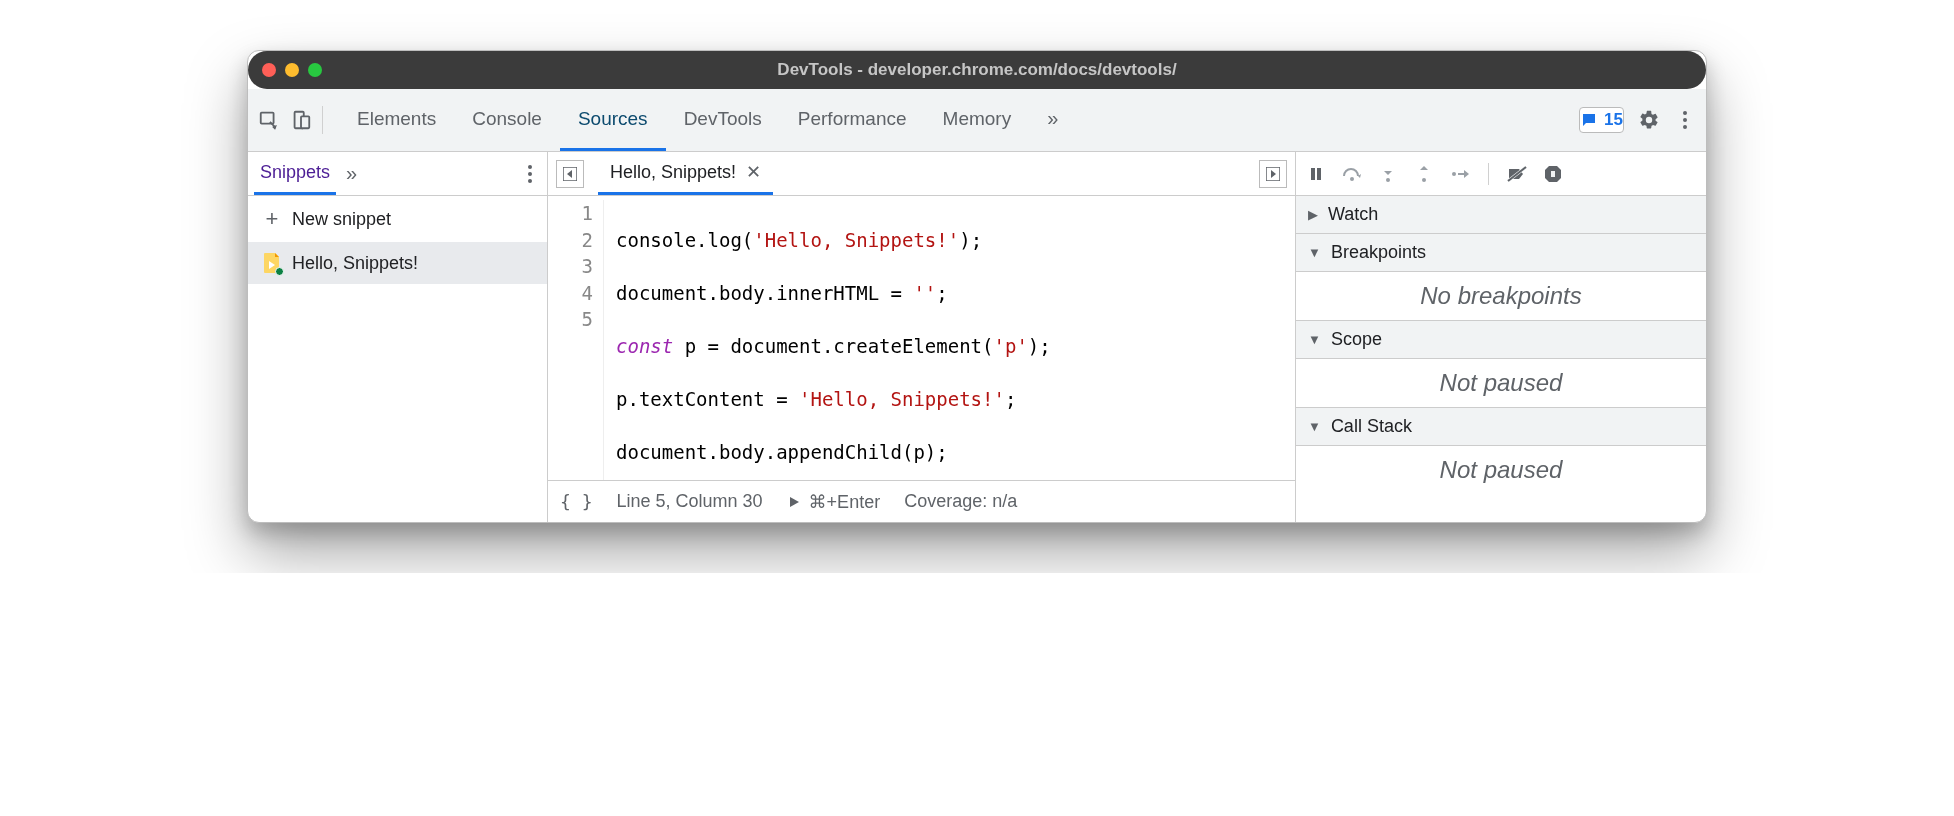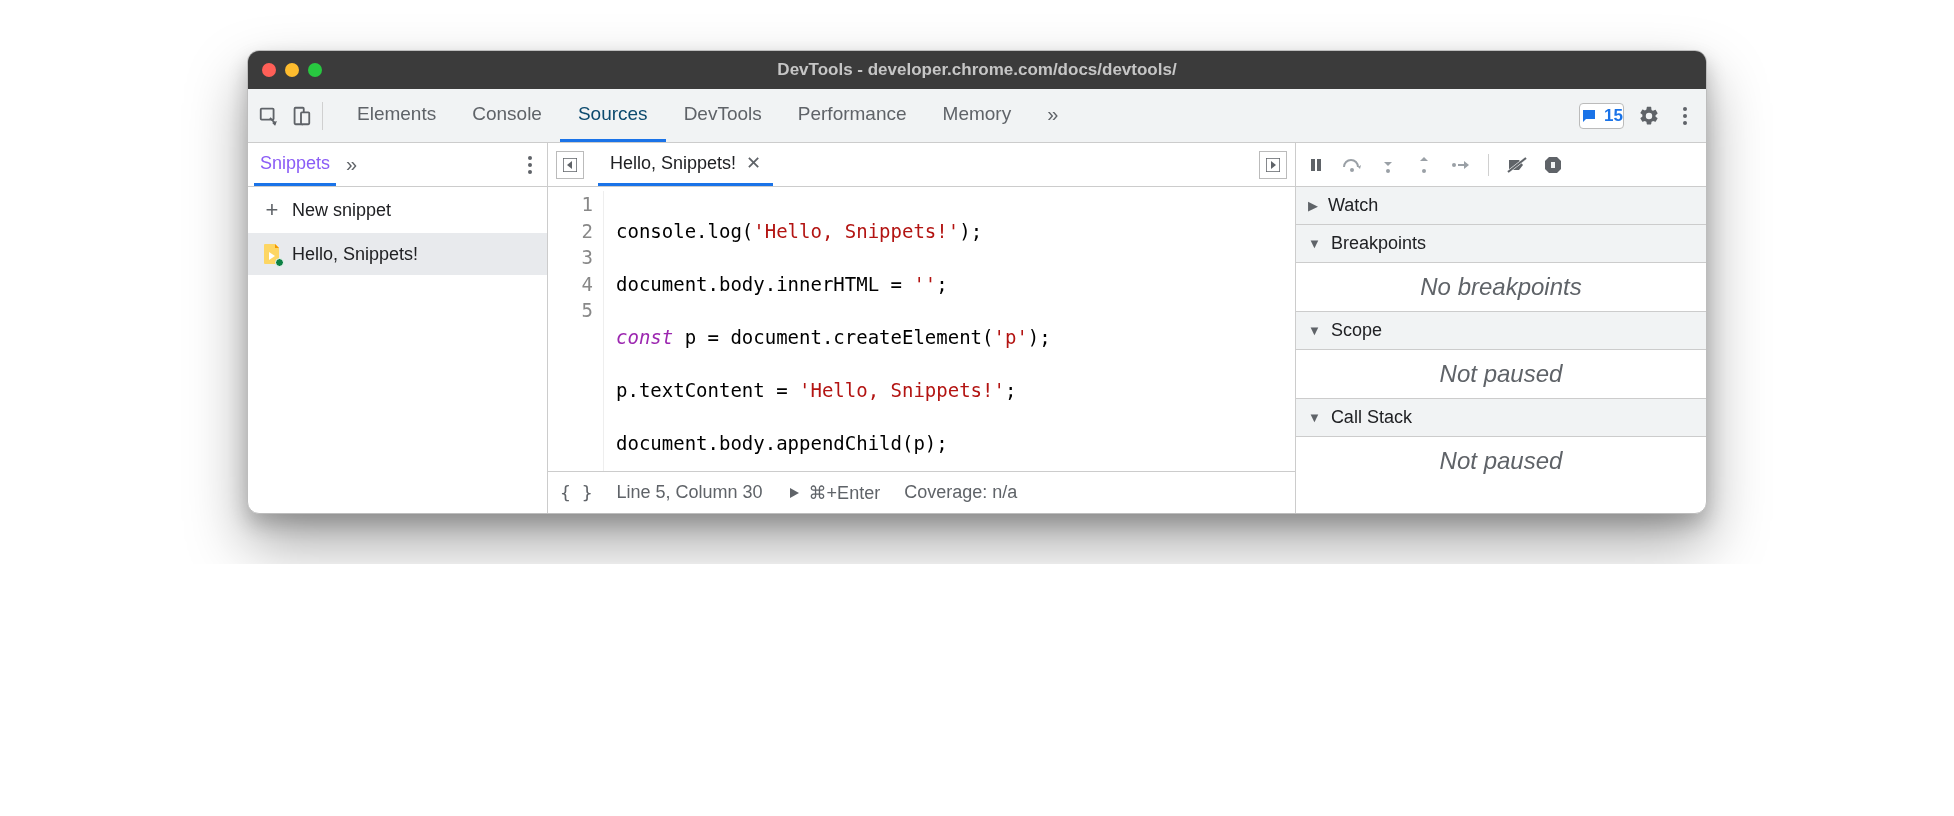--- a/index.html
+++ b/index.html
@@ -19,38 +19,39 @@
     background: #fff;
     border: 1px solid #bdbdbd;
   }
   .titlebar {
     background: #3b3b3b;
     height: 38px;
     display: flex;
     align-items: center;
     padding: 0 14px;
     position: relative;
+    border-radius: 19px;
   }
   .traffic { display: flex; gap: 9px; }
   .dot { width: 14px; height: 14px; border-radius: 50%; }
   .dot.red { background: #ff5f57; }
   .dot.yellow { background: #febc2e; }
   .dot.green { background: #28c840; }
   .titlebar-title {
     position: absolute;
     left: 50%;
     transform: translateX(-50%);
     color: #c6c6c6;
     font-size: 17px;
     font-weight: 600;
   }
   .toolbar {
     display: flex;
     align-items: center;
-    height: 54px;
+    height: 63px;
     border-bottom: 1px solid #ccc;
     background: #f1f3f4;
     padding: 0 10px;
     gap: 6px;
   }
   .tb-left { display: flex; align-items: center; gap: 10px; padding-right: 10px; border-right: 1px solid #d0d0d0; height: 28px;}
   .tb-tabs { display: flex; align-items: stretch; height: 100%; gap: 0; margin-left: 10px; }
   .tb-tab {
     display: flex; align-items: center;
     padding: 0 18px;
@@ -73,21 +74,21 @@
   .vdots { display:flex; flex-direction:column; gap:3px; }
   .vdots span { width:4px; height:4px; background:#5f6368; border-radius:50%; }
 
   .content { display: flex; height: 370px; }
   .sidebar { width: 300px; border-right: 1px solid #ccc; display:flex; flex-direction:column; }
   .sidebar-tabs {
     display:flex; align-items:center; height: 44px; border-bottom: 1px solid #ccc;
     padding: 0 6px; gap: 10px;
   }
   .sidebar-tab {
-    font-size: 18px; color:#8b5cf6; padding: 0 6px; height:100%;
+    font-size: 18px; color:#4c1d95; padding: 0 6px; height:100%;
     display:flex; align-items:center; border-bottom: 3px solid #1a73e8;
   }
   .chev-icon { color:#5f6368; font-size:18px; }
   .sb-list { flex:1; }
   .sb-row {
     display:flex; align-items:center; gap:10px; padding: 10px 14px;
     font-size: 18px; color:#202124; cursor:pointer;
   }
   .sb-row.selected { background:#e8eaed; }
   .plus { font-size: 22px; color:#5f6368; width:20px; text-align:center; }

